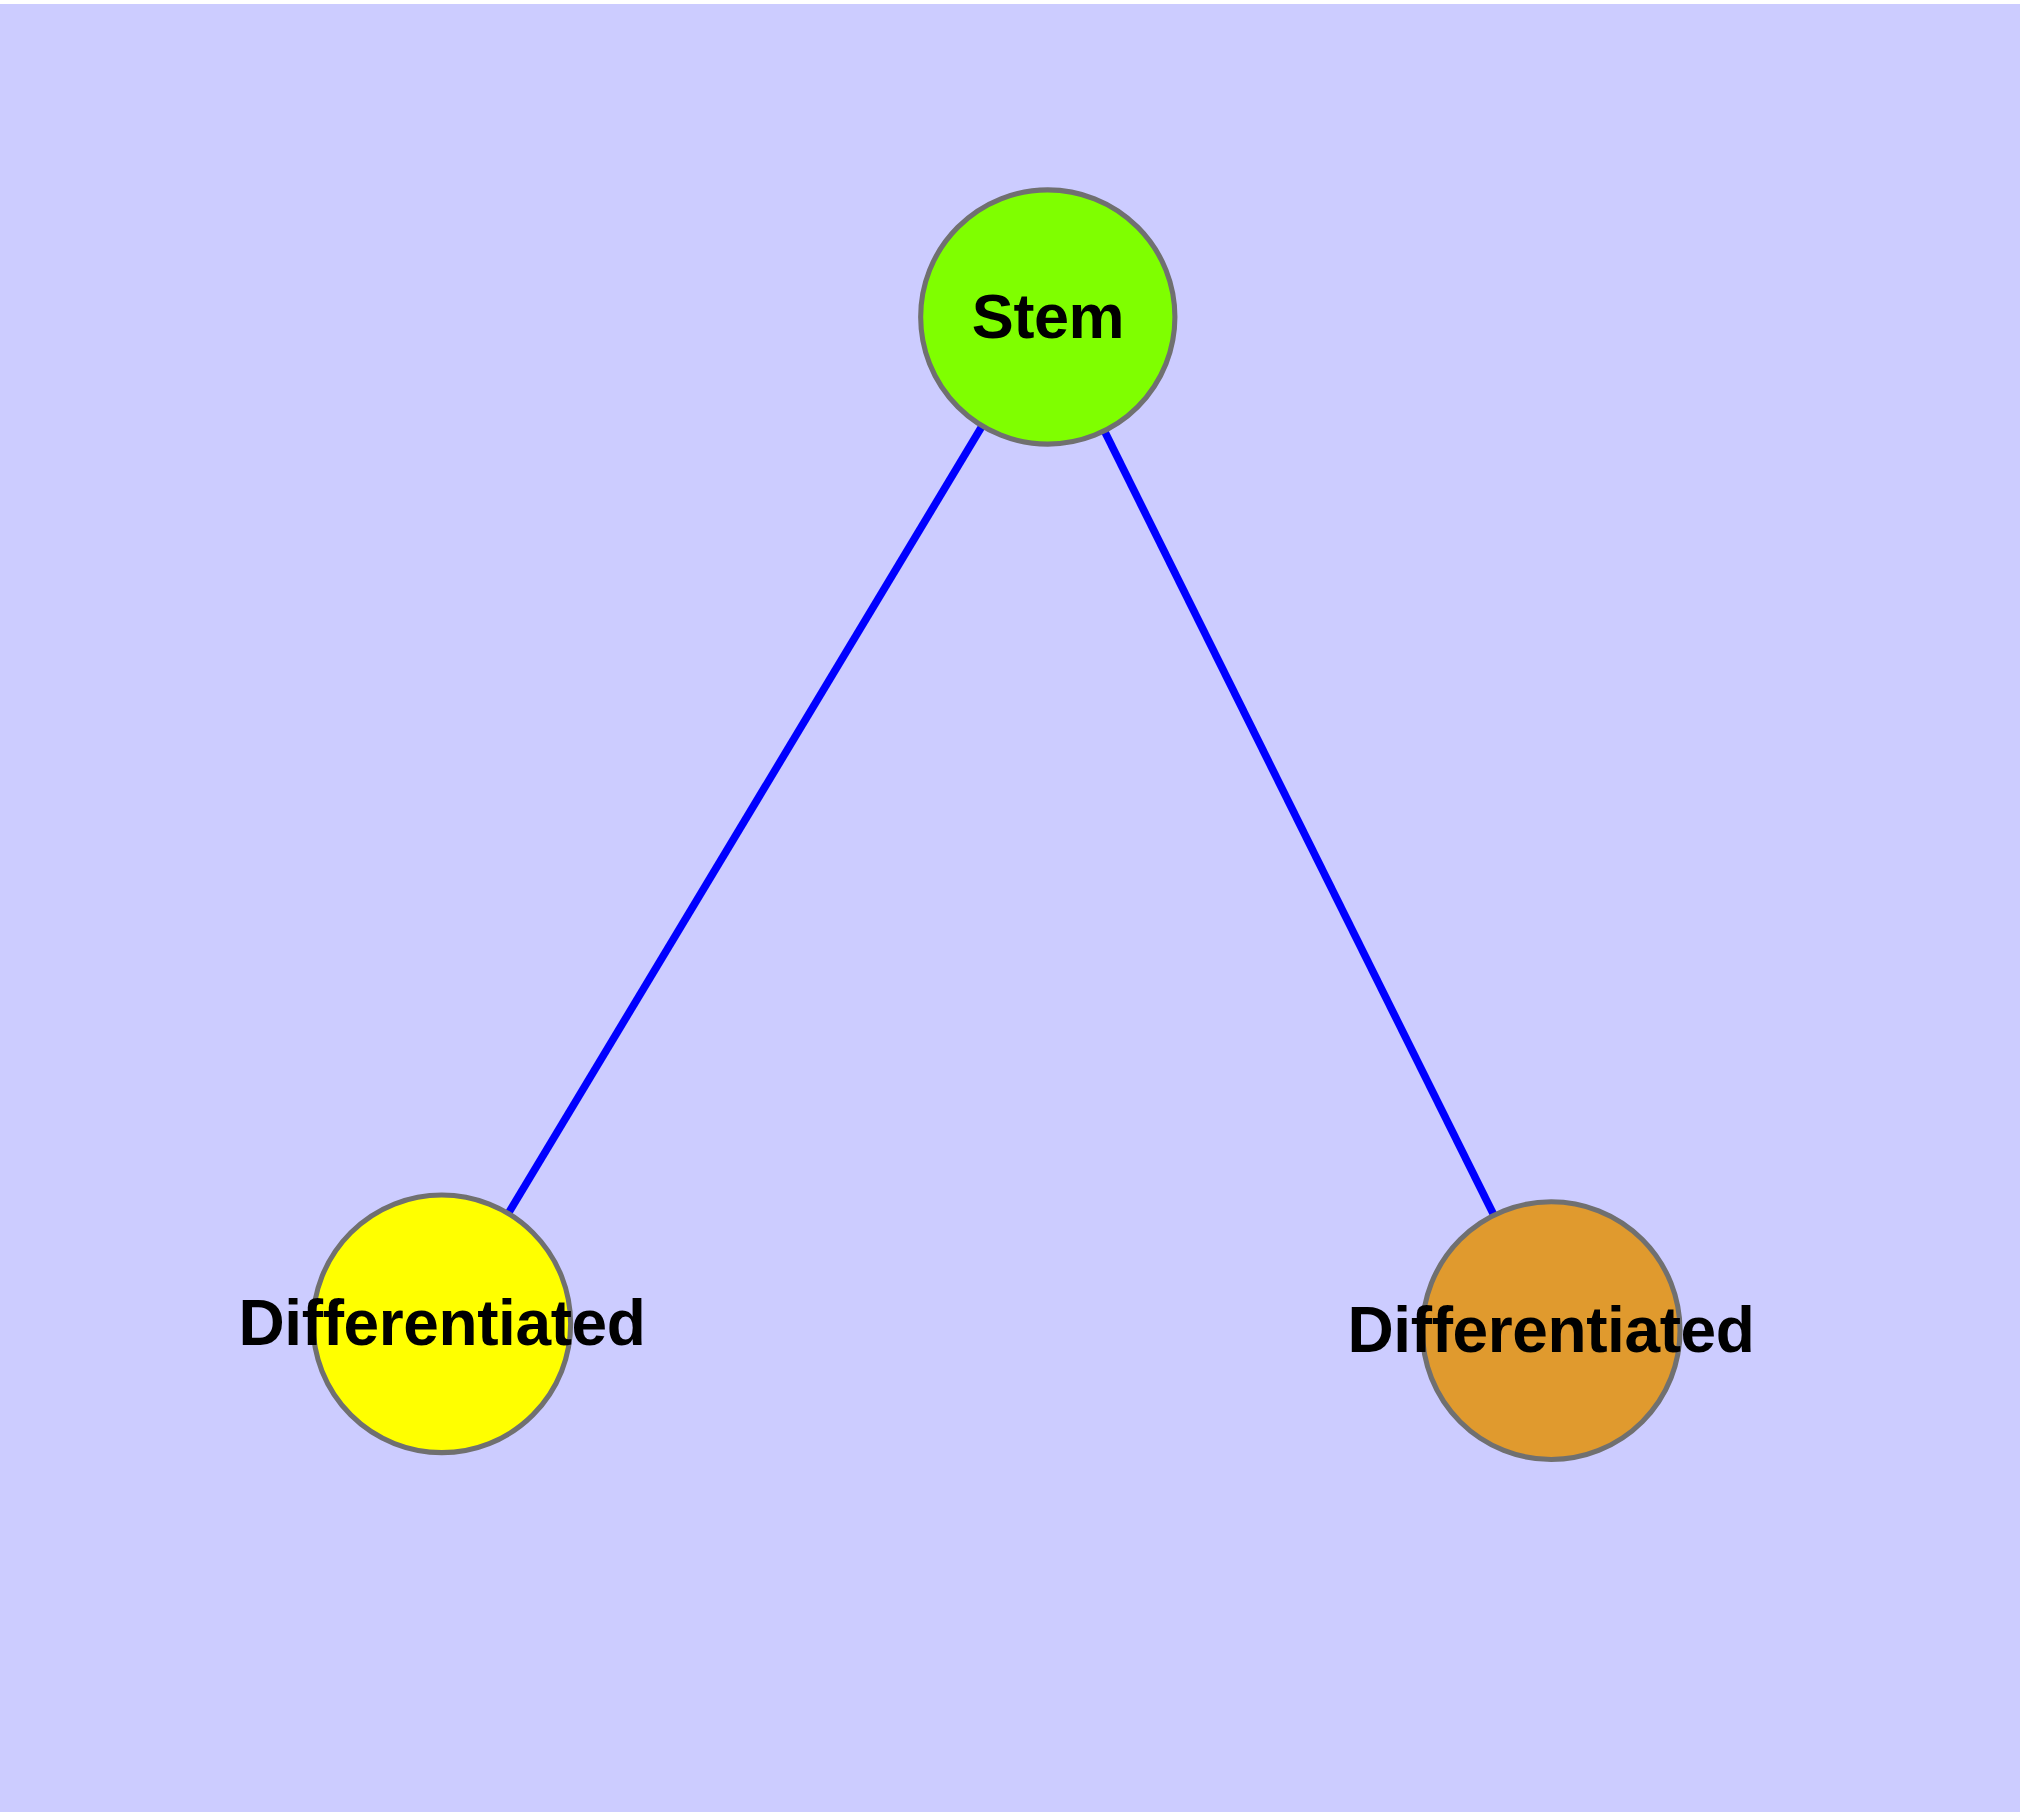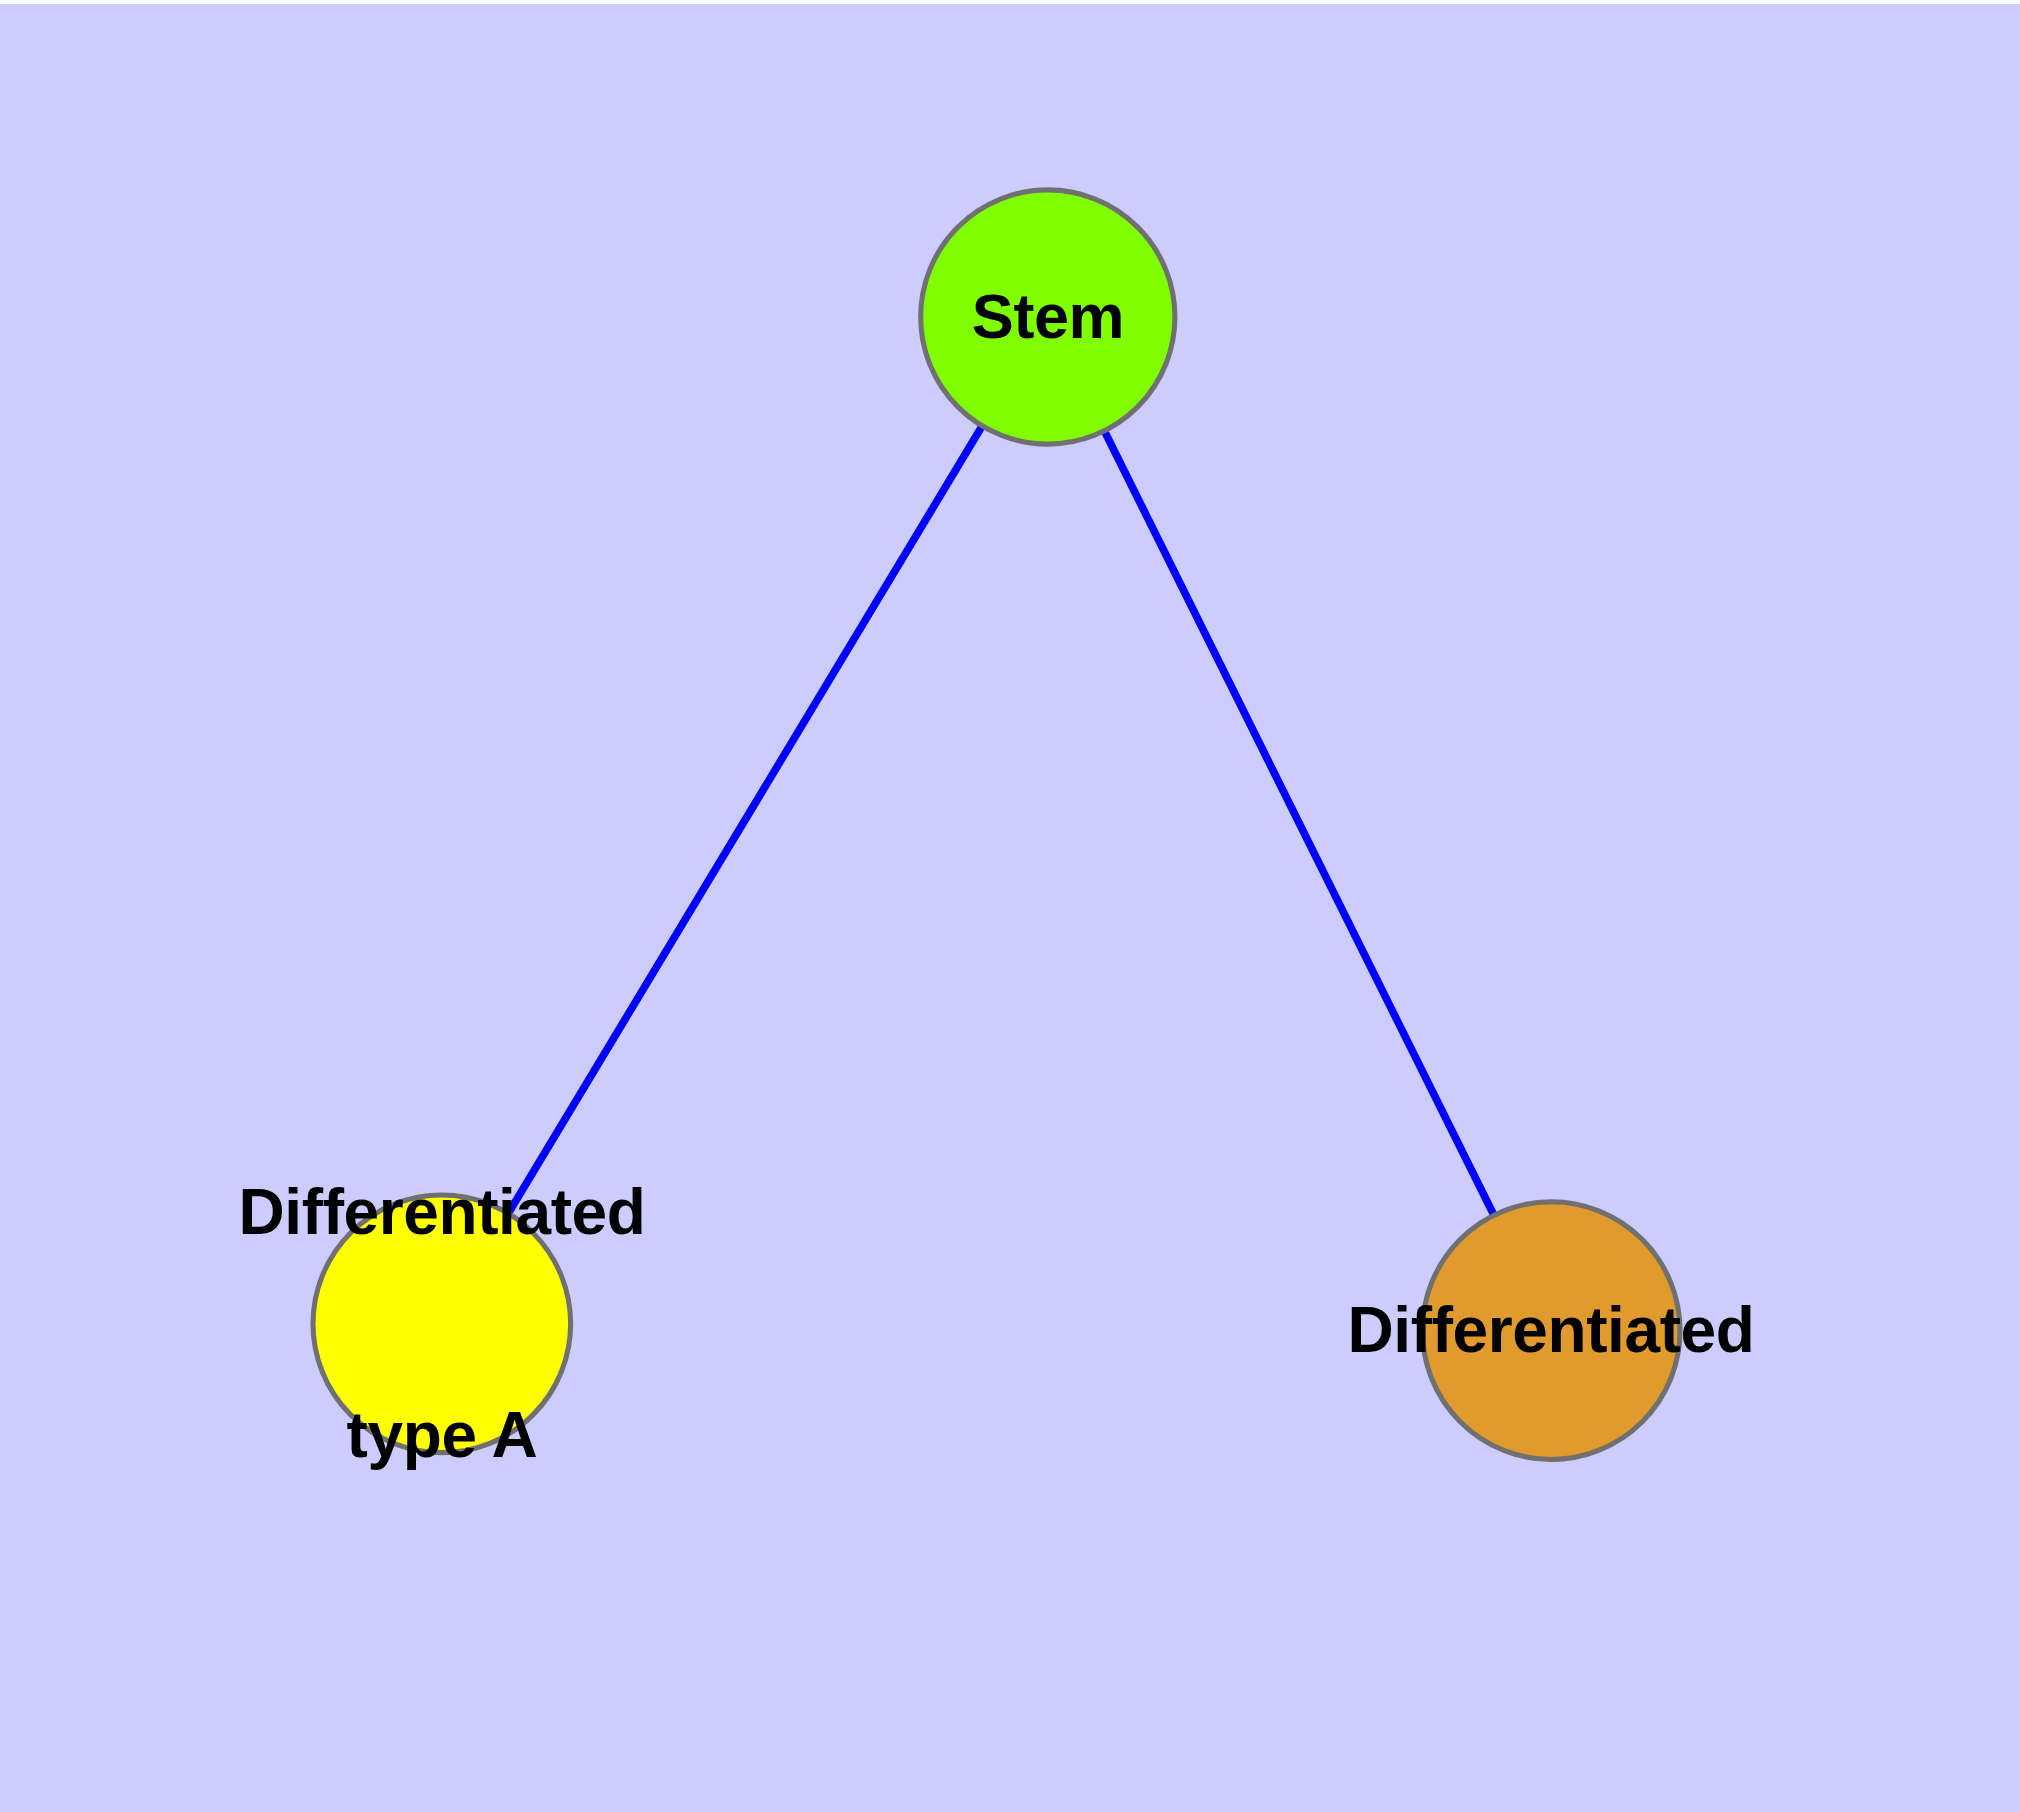--- a/index.html
+++ b/index.html
@@ -68,20 +68,19 @@
       <circle cx="1236" cy="374" r="150" fill="#7fff00" stroke="#707070" stroke-width="6"></circle>
       <circle cx="521" cy="1562" r="152" fill="#ffff00" stroke="#707070" stroke-width="6"></circle>
       <circle cx="1830" cy="1570" r="152" fill="#e09a2e" stroke="#707070" stroke-width="6"></circle>
     </g>
   </svg>
 
   <div class="node-label single" style="left: 1048px; top: 317px; color: rgb(0, 0, 0);">Stem</div>
 
   <div class="node-label double" style="left: 442px; top: 1324px; color: rgb(0, 0, 0);">
     <div>Differentiated</div>
-    <div>type A</div>
   </div>
 
   <div class="node-label double" style="left: 1551px; top: 1331px; color: rgb(0, 0, 0);">
     <div>Differentiated</div>
   </div>
 </div>
 
 
 </body></html>

